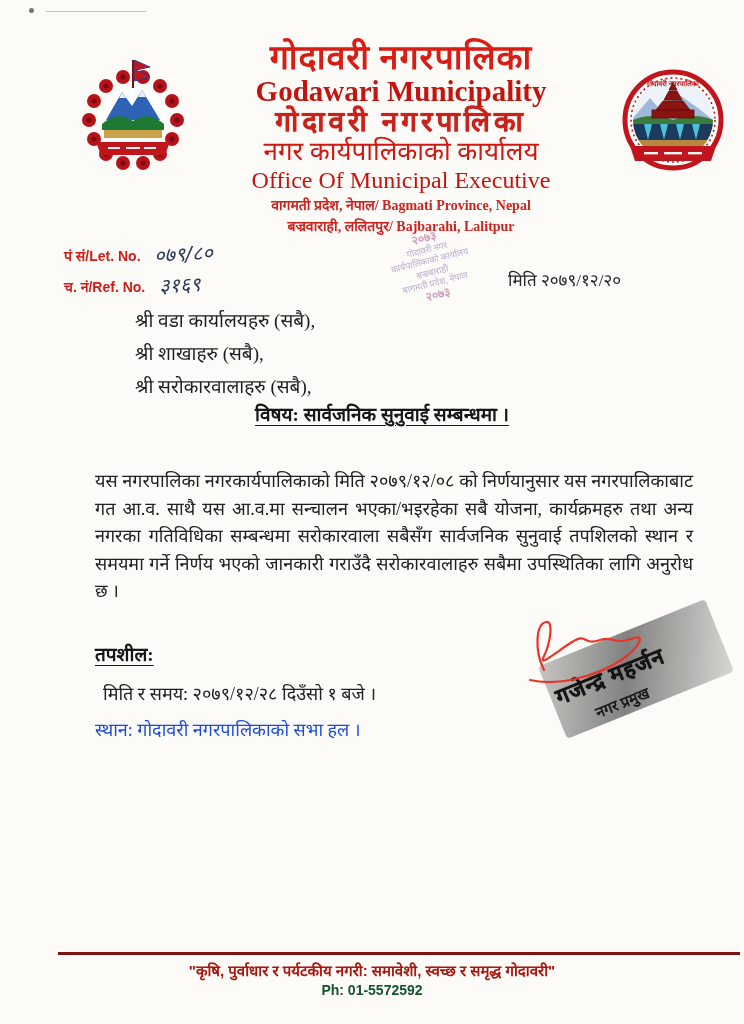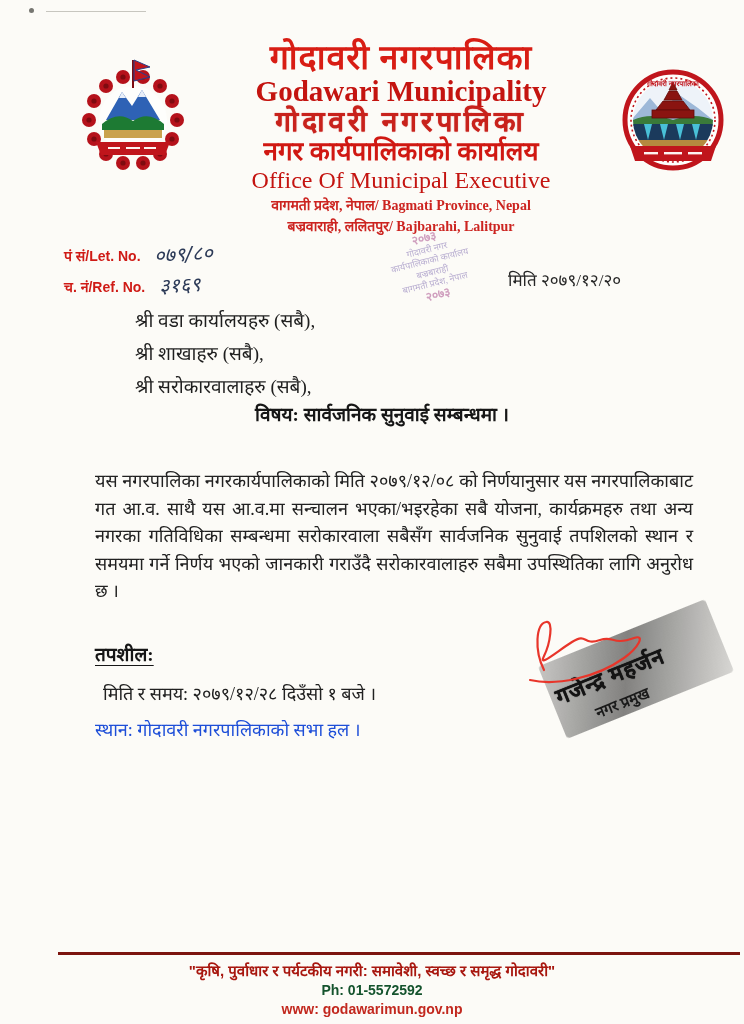--- a/index.html
+++ b/index.html
@@ -16,41 +16,41 @@
   .faint-line { position:absolute; left:46px; top:11px; width:100px; height:1px;
            background:#9a9a92; opacity:.55; }
   
   .emblem-left  { position:absolute; left:78px;  top:56px; width:110px; height:122px; }
   .emblem-right { position:absolute; left:620px; top:66px; width:106px; height:116px; }
   .titles { position:absolute; left:0; right:0; top:40px; text-align:center; padding-left:58px; }
   .t-dev   { font-size:34px; font-weight:bold; color:#d81d14; letter-spacing:1px; line-height:1.05; }
   .t-eng   { font-size:29px; font-weight:bold; color:#c41410; line-height:1.05; font-family:"Liberation Serif",serif; }
   .t-newa  { font-size:28px; font-weight:bold; color:#c8221c; letter-spacing:4px; line-height:1.15;
              text-shadow:0 0 1px #c8221c; }
-  .t-off-dev { font-size:26px; font-weight:bold; color:#d01812; line-height:1.1; }
+  .t-off-dev { font-size:26px; font-weight:normal; color:#d01812; line-height:1.1; }
   .t-off-eng { font-size:24px; font-weight:normal; color:#c41410; line-height:1.15; }
   .t-addr  { font-size:14px; font-weight:bold; color:#cc2420; line-height:1.5; }
   
   .meta { position:absolute; left:64px; top:240px; font-size:14px; }
   .meta-row { margin-bottom:4px; white-space:nowrap; }
   .meta-label { color:#cf1b16; font-weight:bold; font-family:"Liberation Sans",sans-serif; font-size:14px; }
   .meta-value { display:inline-block; color:#2c3a57; font-size:20px; font-style:italic;
                 font-family:"DejaVu Sans",sans-serif; transform:rotate(-3deg); margin-left:10px; }
   .date-line { position:absolute; left:508px; top:268px; font-size:17px; color:#262626; }
   
   .round-stamp { position:absolute; left:358px; top:232px; width:150px; height:84px;
                  transform:rotate(-14deg); opacity:.62; text-align:center;
                  color:#8d7cb8; font-size:9px; line-height:11.5px; pointer-events:none; }
   .round-stamp .yr { color:#b5679c; font-size:12px; font-weight:bold; }
   
   .recipients { position:absolute; left:135px; top:304px; font-size:19px; line-height:33px; color:#1e1e1e; }
   .subject { position:absolute; left:0; right:0; top:401px; text-align:center; padding-left:20px;
              font-size:19px; font-weight:bold; color:#161616;
              }
-  .subject span { text-underline-offset:4px; }
+  .subject span { text-decoration:underline; text-underline-offset:4px; }
   .body-par { position:absolute; left:95px; top:440px; width:598px; font-size:18px;
               line-height:27.6px; text-align:justify; color:#212121;margin-top:28px; }
   .detail-head { position:absolute; left:95px; top:641px; font-size:19px; font-weight:bold; color:#161616;
                  text-decoration:underline; text-underline-offset:4px; }
   .detail-dt   { position:absolute; left:103px; top:681px; font-size:18px; color:#212121; }
   .detail-venue{ position:absolute; left:95px; top:717px; font-size:18px; color:#1d4ed8; }
   
   .stamp-wrap { position:absolute; left:528px; top:608px; width:205px; height:120px; }
   .stamp-smudge { position:absolute; left:18px; top:22px; width:180px; height:78px;
                   background:linear-gradient(115deg, rgba(60,60,60,.28), rgba(30,30,30,.55) 45%, rgba(70,70,70,.2));
@@ -217,16 +217,15 @@
     <div class="stamp-title">नगर प्रमुख</div>
     <svg class="signature-svg" width="170" height="100" viewBox="0 0 170 100">
       <path d="M28,70 C18,50 20,24 30,22 C38,20 34,44 28,56 C22,68 40,52 56,42 C72,32 66,46 84,40 C98,35 96,46 118,38 C130,34 122,48 108,58 C80,78 40,86 14,80" fill="none" stroke="#e8352a" stroke-width="2.2" stroke-linecap="round"></path>
     </svg>
   </div>
 
   <div class="footer-rule"></div>
   <div class="footer">
     <div class="f-slogan">"कृषि, पुर्वाधार र पर्यटकीय नगरी: समावेशी, स्वच्छ र समृद्ध गोदावरी"</div>
     <div class="f-phone">Ph: 01-5572592</div>
-    <div class="f-web">www: godawarimun.gov.np</div>
   </div>
 
 </div>
 
 </body></html>

